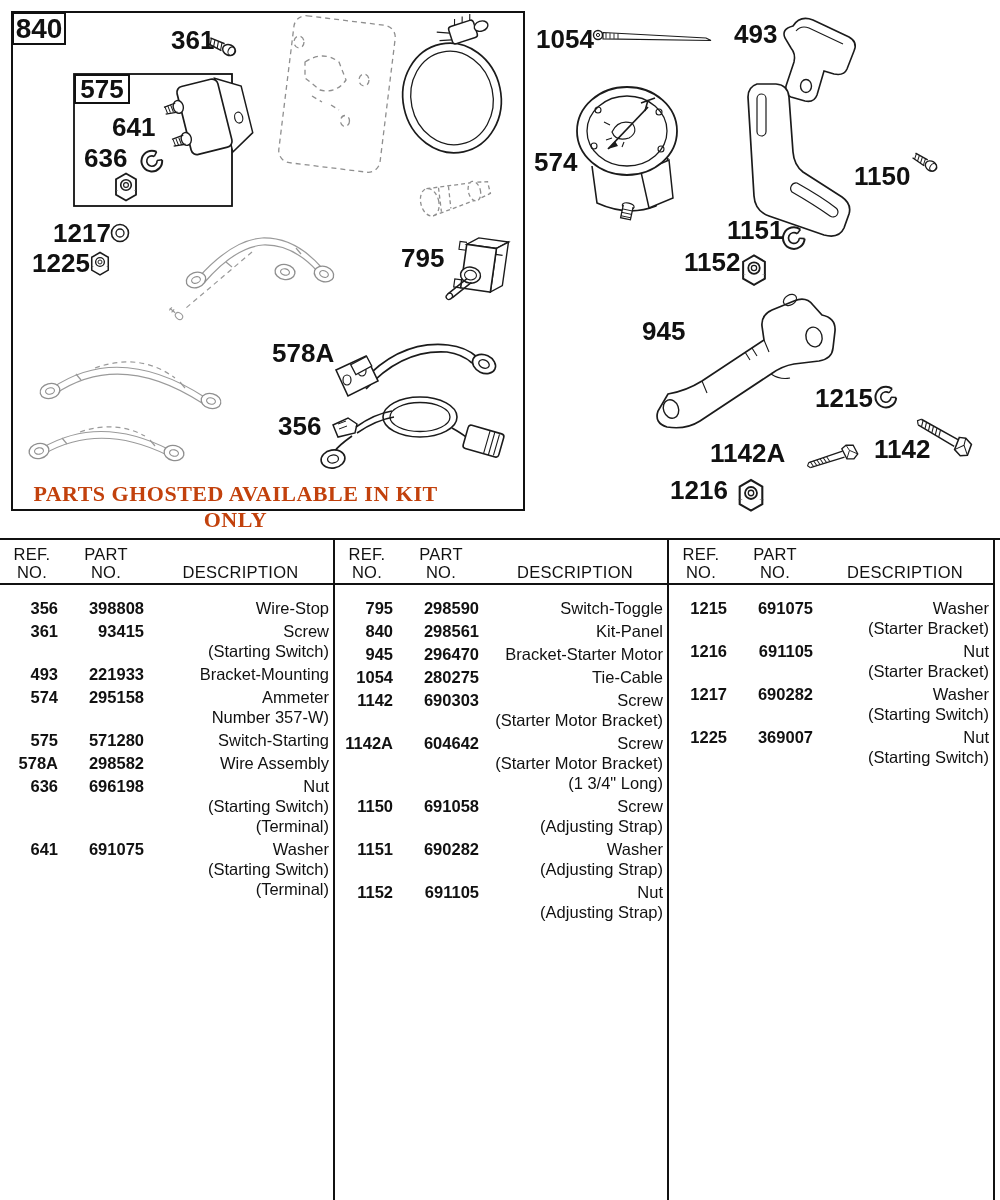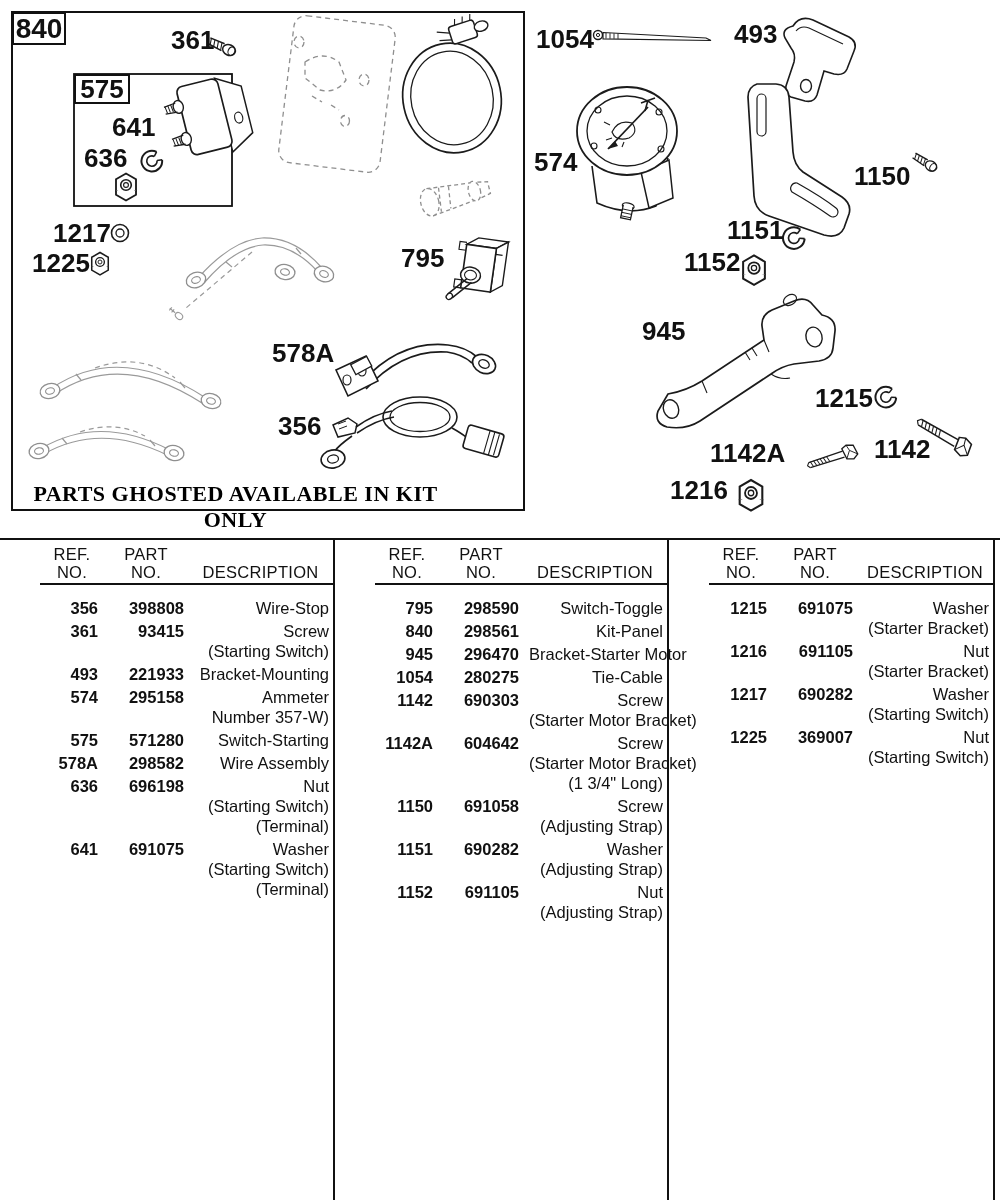--- a/index.html
+++ b/index.html
@@ -7,26 +7,26 @@
         font-family:"Liberation Sans",sans-serif;color:#111;}
   
   .diagram{position:absolute;left:0;top:0;width:1000px;height:535px;}
   svg.art{position:absolute;left:0;top:0;pointer-events:none;}
   .labels{position:absolute;left:0;top:0;width:1000px;height:535px;z-index:5;}
   .plabel{position:absolute;font-weight:bold;font-size:26px;line-height:1;white-space:nowrap;
           color:#111;letter-spacing:0;}
   .plabel.boxed{display:flex;align-items:center;justify-content:center;border:2px solid #111;
           background:#fff;box-sizing:border-box;}
   .kit-note{position:absolute;left:12px;top:481px;width:447px;text-align:center;z-index:6;
-          font-family:"Liberation Serif",serif;font-weight:bold;font-size:22px;letter-spacing:.5px;color:#000000;}
+          font-family:"Liberation Serif",serif;font-weight:bold;font-size:22px;letter-spacing:.5px;color:#c2410c;}
   
   .parts-table{position:absolute;left:0;top:538px;width:1000px;height:662px;border-top:2px solid #111;box-sizing:border-box;}
   .cols{position:absolute;left:0;top:0;width:995px;height:660px;border-right:2px solid #111;
         box-sizing:border-box;display:flex;}
-  .col{height:100%;box-sizing:border-box;padding-left:40px;}
+  .col{height:100%;box-sizing:border-box;}
   .col.c1{width:333px;}
   .col.c2{width:334px;border-left:2px solid #111;}
   .col.c3{flex:1;border-left:2px solid #111;}
   .col-header{height:45px;border-bottom:2px solid #111;box-sizing:border-box;
         display:grid;grid-template-columns:52px 76px 1fr;column-gap:10px;
         padding:4px 6px 2px 6px;font-size:16.5px;letter-spacing:.3px;}
   .hcell{display:flex;flex-direction:column;justify-content:flex-end;line-height:18px;text-align:center;}
   .col-body{padding:13px 4px 0 6px;}
   .entry{margin-bottom:3px;}
   .line{display:grid;grid-template-columns:52px 76px 1fr;column-gap:10px;line-height:20px;font-size:16.5px;}

